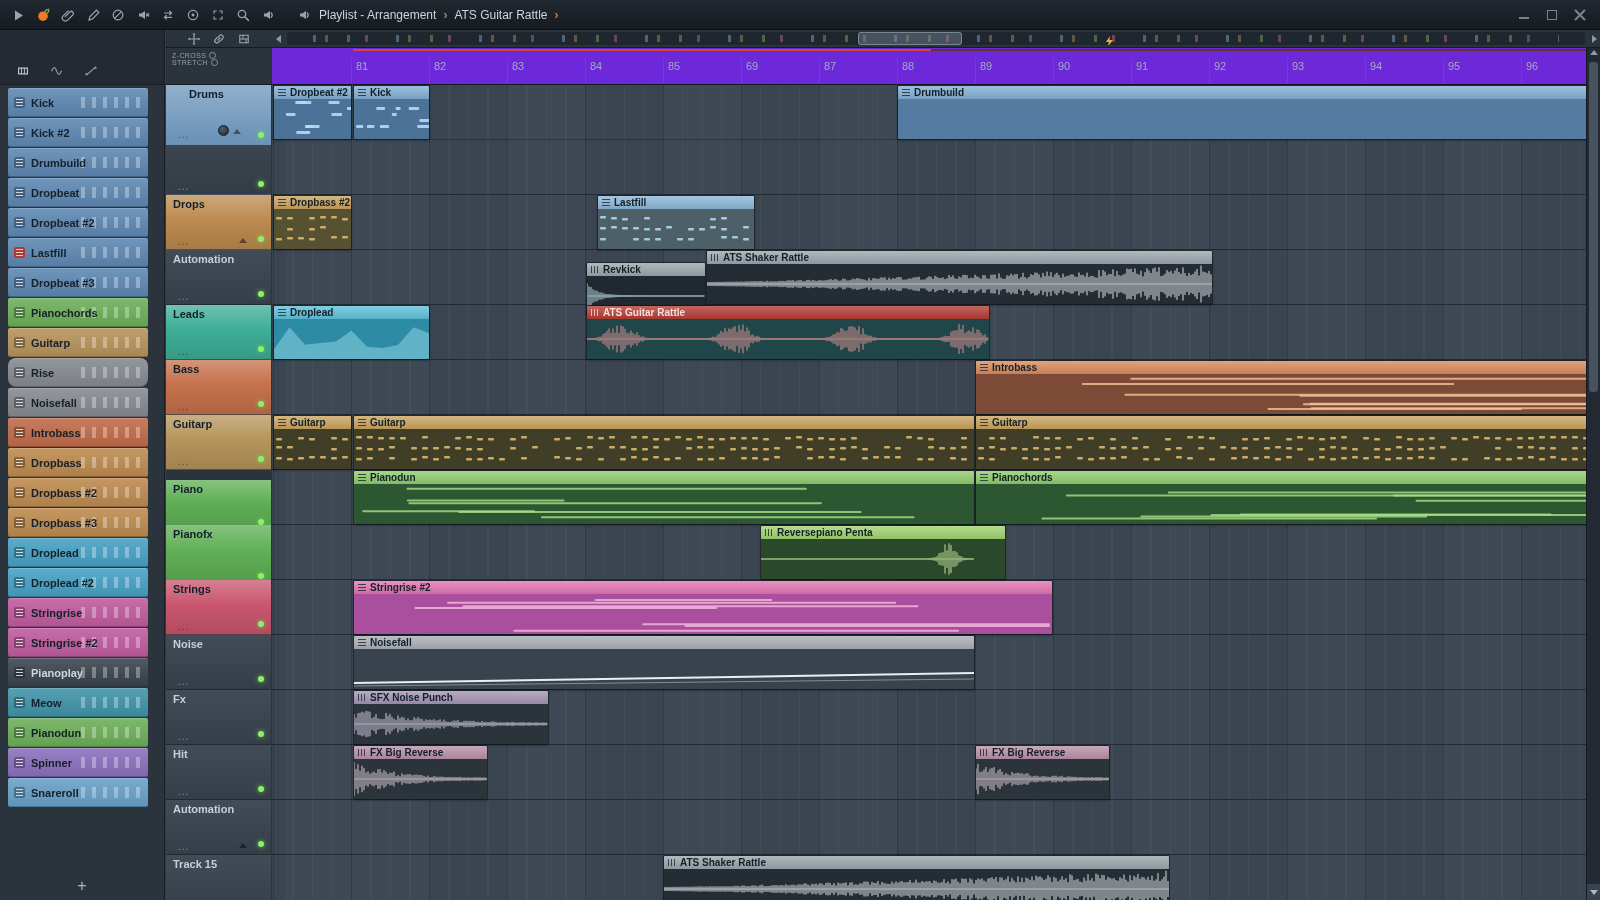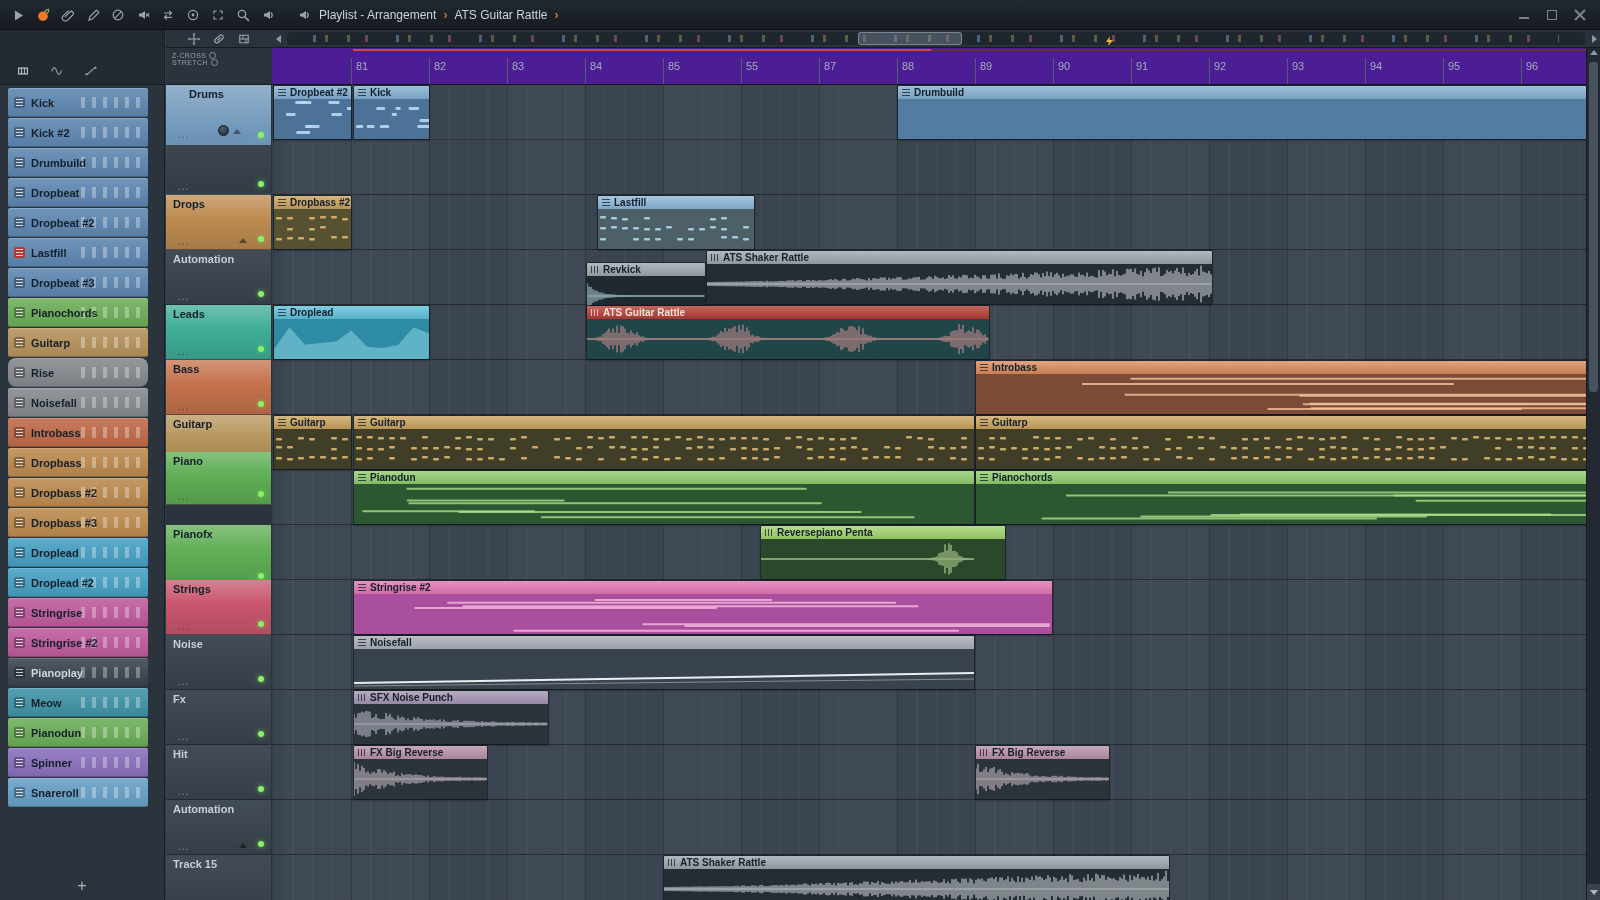--- a/index.html
+++ b/index.html
@@ -56,21 +56,21 @@
       transparent 37px 52px, rgba(226,115,178,.7) 52px 55px, transparent 55px 83px); }
   .hthumb { position:absolute; left:44%; width:8%; top:0; bottom:0; background:rgba(122,138,154,.45);
     border:1px solid rgba(170,185,200,.5); border-radius:3px; }
   .hmarker { position:absolute; left:63%; top:1px; }
 
   .pl-head { position:absolute; top:18px; left:0; right:14px; height:37px; }
   .corner { position:absolute; left:0; top:0; width:106px; height:37px; background:#2b333d;
     border-bottom:1px solid #161b21; padding:4px 6px; color:#95a0aa; font-size:7px; letter-spacing:.4px; }
   .corner .tgl { display:inline-flex; align-items:center; gap:3px; margin-right:6px; }
   .tgl-circle { width:7px; height:7px; border:1px solid #8a949e; border-radius:50%; display:inline-block; }
-  .ruler { position:absolute; left:106px; right:0; top:0; bottom:0; background:#4c1d95;
+  .ruler { position:absolute; left:106px; right:0; top:0; bottom:0; background:#6d28d9;
     border-bottom:1px solid #141920; overflow:hidden;text-decoration:underline; }
   .ruler-red-bright { position:absolute; top:1px; height:2px; left:81px; width:578px; background:#cb4a3a; }
   .ruler-red-dim { position:absolute; top:1px; height:2px; left:659px; right:0; background:#64342e; }
   .ruler-num { position:absolute; top:10px; bottom:0; font-size:11px; color:#9fadba;
     border-left:1px solid #525e6a; padding-left:4px; line-height:16px; }
 
   .pl-body { position:absolute; top:55px; left:0; right:14px; bottom:0; overflow:hidden; }
   .track-headers { position:absolute; left:0; top:0; width:106px; bottom:0; background:#2b333d; }
   .thead { position:absolute; left:0; right:1px; overflow:hidden; border-bottom:1px solid rgba(13,18,24,.6); }
   .th-name { position:absolute; top:3px; left:7px; font-size:11px; font-weight:bold; }
@@ -398,21 +398,21 @@
         </span>
       </div>
       <div class="ruler">
         <div class="ruler-red-bright"></div>
         <div class="ruler-red-dim"></div>
       <span class="ruler-num" style="left: 79px;">81</span>
           <span class="ruler-num" style="left: 157px;">82</span>
           <span class="ruler-num" style="left: 235px;">83</span>
           <span class="ruler-num" style="left: 313px;">84</span>
           <span class="ruler-num" style="left: 391px;">85</span>
-          <span class="ruler-num" style="left: 469px;">55</span>
+          <span class="ruler-num" style="left: 469px;">69</span>
           <span class="ruler-num" style="left: 547px;">87</span>
           <span class="ruler-num" style="left: 625px;">88</span>
           <span class="ruler-num" style="left: 703px;">89</span>
           <span class="ruler-num" style="left: 781px;">90</span>
           <span class="ruler-num" style="left: 859px;">91</span>
           <span class="ruler-num" style="left: 937px;">92</span>
           <span class="ruler-num" style="left: 1015px;">93</span>
           <span class="ruler-num" style="left: 1093px;">94</span>
           <span class="ruler-num" style="left: 1171px;">95</span>
           <span class="ruler-num" style="left: 1249px;">96</span>
@@ -451,21 +451,21 @@
           <div class="thead" style="top: 275px; height: 55px; background: linear-gradient(rgba(255, 255, 255, 0.25), rgba(255, 255, 255, 0) 45%, rgba(0, 0, 0, 0.12)), rgb(197, 114, 76);">
             <span class="th-name" style="color: rgb(19, 32, 43);">Bass</span>
             <span class="th-dots" style="color: rgba(0, 0, 0, 0.45);">...</span>
             <span class="led"></span>
           </div>
           <div class="thead" style="top: 330px; height: 55px; background: linear-gradient(rgba(255, 255, 255, 0.25), rgba(255, 255, 255, 0) 45%, rgba(0, 0, 0, 0.12)), rgb(182, 149, 92);">
             <span class="th-name" style="color: rgb(19, 32, 43);">Guitarp</span>
             <span class="th-dots" style="color: rgba(0, 0, 0, 0.45);">...</span>
             <span class="led"></span>
           </div>
-          <div class="thead" style="top: 367px; height: 53px; background: linear-gradient(rgba(255, 255, 255, 0.25), rgba(255, 255, 255, 0) 45%, rgba(0, 0, 0, 0.12)), rgb(95, 174, 85);">
+          <div class="thead" style="top: 395px; height: 53px; background: linear-gradient(rgba(255, 255, 255, 0.25), rgba(255, 255, 255, 0) 45%, rgba(0, 0, 0, 0.12)), rgb(95, 174, 85);">
             <span class="th-name" style="color: rgb(19, 32, 43);">Piano</span>
             <span class="th-dots" style="color: rgba(0, 0, 0, 0.45);">...</span>
             <span class="led"></span>
           </div>
           <div class="thead" style="top: 440px; height: 62px; background: linear-gradient(rgba(255, 255, 255, 0.25), rgba(255, 255, 255, 0) 45%, rgba(0, 0, 0, 0.12)), rgb(95, 174, 85);">
             <span class="th-name" style="color: rgb(19, 32, 43);">Pianofx</span>
             <span class="th-dots" style="color: rgba(0, 0, 0, 0.45);">...</span>
             <span class="led"></span>
           </div>
           <div class="thead" style="top: 495px; height: 55px; background: linear-gradient(rgba(255, 255, 255, 0.25), rgba(255, 255, 255, 0) 45%, rgba(0, 0, 0, 0.12)), rgb(201, 86, 110);">

